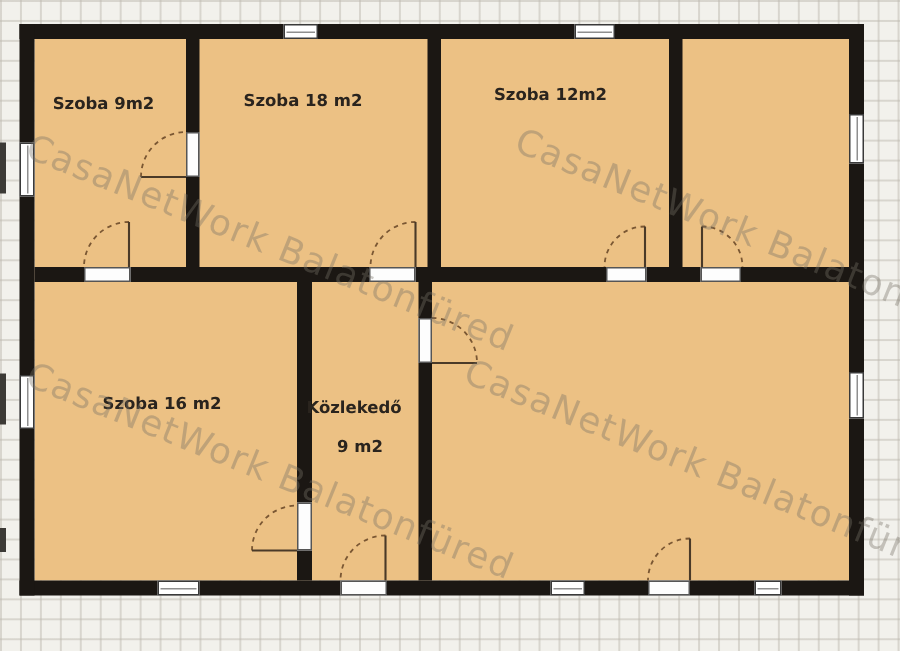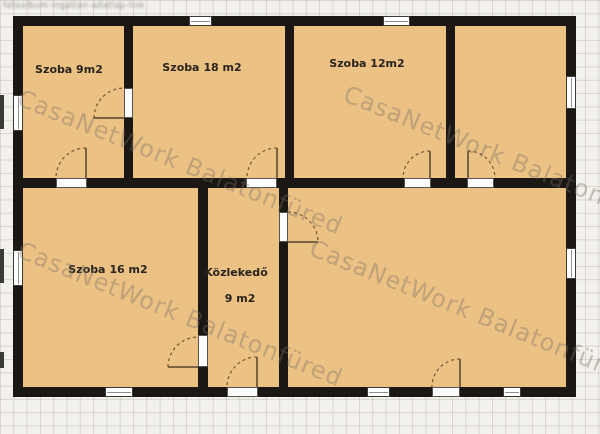--- a/index.html
+++ b/index.html
@@ -58,21 +58,20 @@
       <path d="M 288 242 L 318 242" class="leaf"></path>
       <path d="M 257 357 A 30 30 0 0 0 227 387" class="arc"></path>
       <path d="M 257 357 L 257 387" class="leaf"></path>
       <path d="M 460 359 A 28 28 0 0 0 432 387" class="arc"></path>
       <path d="M 460 359 L 460 387" class="leaf"></path>
     </svg>
   <div class="wm" id="wm1" style="left: 24px; top: 84px;">CasaNetWork Balatonfüred</div>
   <div class="wm" id="wm2" style="left: 350px; top: 80px;">CasaNetWork Balatonfüred</div>
   <div class="wm" id="wm3" style="left: 24px; top: 236px;">CasaNetWork Balatonfüred</div>
   <div class="wm" id="wm4" style="left: 316px; top: 234px;">CasaNetWork Balatonfüred</div>
-  <div class="wm-small">fotoalbum-ingatlan-adatlap-link</div>
 <div class="interior abs" style="left: 23px; top: 26px; width: 543px; height: 361px;"></div>
     <div class="wall abs" style="left: 13px; top: 16px; width: 563px; height: 10px;"></div>
     <div class="wall abs" style="left: 13px; top: 387px; width: 563px; height: 10px;"></div>
     <div class="wall abs" style="left: 13px; top: 16px; width: 10px; height: 381px;"></div>
     <div class="wall abs" style="left: 566px; top: 16px; width: 10px; height: 381px;"></div>
     <div class="wall abs" style="left: 124px; top: 26px; width: 9px; height: 152px;"></div>
     <div class="wall abs" style="left: 285px; top: 26px; width: 9px; height: 152px;"></div>
     <div class="wall abs" style="left: 446px; top: 26px; width: 9px; height: 152px;"></div>
     <div class="wall abs" style="left: 23px; top: 178px; width: 543px; height: 10px;"></div>
     <div class="wall abs" style="left: 198px; top: 188px; width: 10px; height: 199px;"></div>

